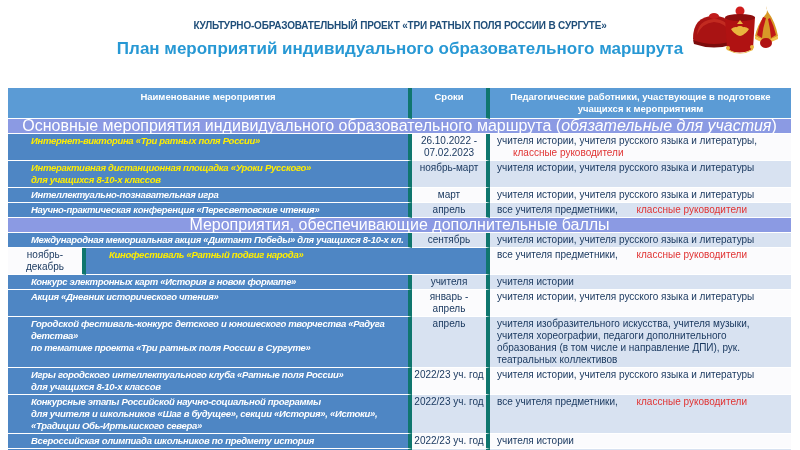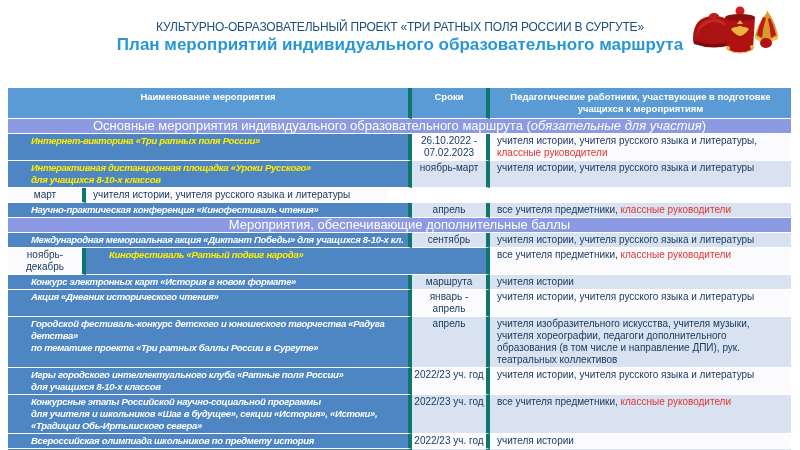--- a/index.html
+++ b/index.html
@@ -1,42 +1,42 @@
 <!DOCTYPE html>
 <html style="--title-dark: #1f4e79; --title-light: #2798d4; --header-blue: #5b9bd5; --section-lavender: #8b9ae3; --name-blue: #4e86c4; --band-blue: #d8e2f1; --band-white: #fbfbfd; --text-navy: #17365d; --text-red: #e03434; --text-yellow: #ffee00;"><head>
 <meta charset="utf-8">
 <style>
   html,body{margin:0;padding:0;background:#fff;}
   .slide{position:relative;width:800px;height:450px;background:#fff;overflow:hidden;
          font-family:"Liberation Sans",sans-serif;}
   
   .hdr{padding-top:20px;text-align:center;}
-  .t1{color:var(--title-dark);font-size:12px;font-weight:normal;letter-spacing:-0.2px;margin-bottom:1px;}
+  .t1{color:var(--title-dark);font-size:10px;font-weight:bold;letter-spacing:-0.2px;margin-bottom:8px;}
   .t2{color:var(--title-light);font-size:17px;font-weight:bold;margin-bottom:6px;}
   .logo{position:absolute;top:3px;right:18px;width:92px;height:66px;}
   
   .tbl{position:absolute;left:8px;top:88px;width:783px;font-size:10px;line-height:12px;color:var(--text-navy);}
   .thead{display:flex;}
   .thead .cell{background:var(--header-blue);color:#fff;font-weight:bold;font-size:9.5px;
                text-align:center;padding:3px 2px;line-height:12px;}
   .cell{box-sizing:border-box;border-right:4px solid #0f766e;border-bottom:1px solid #fff;}
   .c1{width:404px;}
   .c2{width:78px;text-align:center;}
   .c3{width:301px;border-right:none;}
   .section-row{background:var(--section-lavender);color:#fff;text-align:center;
-               padding:1px 0;border-bottom:1px solid #fff;font-size:13px;}
+               padding:1px 0;border-bottom:1px solid #fff;font-size:16px;}
   .row{display:flex;}
   .name{background:var(--name-blue);color:#fff;font-weight:bold;font-style:italic;
         font-size:9.5px;letter-spacing:-0.3px;padding:1px 4px 1px 23px;}
   .nline.yellow{color:var(--text-yellow);}
   .band-white{background:var(--band-white);}
   .band-blue{background:var(--band-blue);}
   .c2{padding:1px 2px;white-space:pre-line;}
   .c3{padding:1px 4px 1px 7px;}
-  .red{color:var(--text-red);}
+  .red{color:var(--text-red);margin-left:16px;}
 </style>
 </head>
 <body>
 
 <div class="slide">
   <div class="hdr">
     <div class="t1">КУЛЬТУРНО-ОБРАЗОВАТЕЛЬНЫЙ ПРОЕКТ «ТРИ РАТНЫХ ПОЛЯ РОССИИ В СУРГУТЕ»</div>
     <div class="t2">План мероприятий индивидуального образовательного маршрута</div>
   </div>
 
@@ -86,26 +86,29 @@
         </div>
         <div class="row">
           <div class="cell c1 name">
             <div class="nline yellow">Интерактивная дистанционная площадка «Уроки Русского»</div>
             <div class="nline yellow">для учащихся 8-10-х классов</div>
           </div>
           <div class="cell c2 band-blue">ноябрь-март</div>
           <div class="cell c3 band-blue"><span>учителя истории, учителя русского языка и литературы</span></div>
         </div>
         <div class="row">
+          <div class="cell c1 name">
+            <div class="nline">Интеллектуально-познавательная игра</div>
+          </div>
           <div class="cell c2 band-white">март</div>
           <div class="cell c3 band-white"><span>учителя истории, учителя русского языка и литературы</span></div>
         </div>
         <div class="row">
           <div class="cell c1 name">
-            <div class="nline">Научно-практическая конференция «Кинофестиваль чтения»</div>
+            <div class="nline">Научно-практическая конференция «Пересветовские чтения»</div>
           </div>
           <div class="cell c2 band-blue">апрель</div>
           <div class="cell c3 band-blue"><span>все учителя предметники, </span><span class="red">классные руководители</span></div>
         </div>
         <div class="section-row"><span>Мероприятия, обеспечивающие дополнительные баллы</span></div>
         <div class="row">
           <div class="cell c1 name">
             <div class="nline">Международная мемориальная акция «Диктант Победы» для учащихся 8-10-х кл.</div>
           </div>
           <div class="cell c2 band-blue">сентябрь</div>
@@ -115,34 +118,34 @@
           <div class="cell c2 band-white">ноябрь-декабрь</div>
           <div class="cell c1 name">
             <div class="nline yellow">Кинофестиваль «Ратный подвиг народа»</div>
           </div>
           <div class="cell c3 band-white"><span>все учителя предметники, </span><span class="red">классные руководители</span></div>
         </div>
         <div class="row">
           <div class="cell c1 name">
             <div class="nline">Конкурс электронных карт «История в новом формате»</div>
           </div>
-          <div class="cell c2 band-blue">маршрута</div>
+          <div class="cell c2 band-blue">учителя</div>
           <div class="cell c3 band-blue"><span>учителя истории</span></div>
         </div>
         <div class="row">
           <div class="cell c1 name">
             <div class="nline">Акция «Дневник исторического чтения»</div>
           </div>
           <div class="cell c2 band-white">январь - апрель</div>
           <div class="cell c3 band-white"><span>учителя истории, учителя русского языка и литературы</span></div>
         </div>
         <div class="row">
           <div class="cell c1 name">
             <div class="nline">Городской фестиваль-конкурс детского и юношеского творчества «Радуга детства»</div>
-            <div class="nline">по тематике проекта «Три ратных баллы России в Сургуте»</div>
+            <div class="nline">по тематике проекта «Три ратных поля России в Сургуте»</div>
           </div>
           <div class="cell c2 band-blue">апрель</div>
           <div class="cell c3 band-blue"><span>учителя изобразительного искусства, учителя музыки, учителя хореографии, педагоги дополнительного образования (в том числе и направление ДПИ), рук. театральных коллективов</span></div>
         </div>
         <div class="row">
           <div class="cell c1 name">
             <div class="nline">Игры городского интеллектуального клуба «Ратные поля России»</div>
             <div class="nline">для учащихся 8-10-х классов</div>
           </div>
           <div class="cell c2 band-white">2022/23 уч. год</div>

